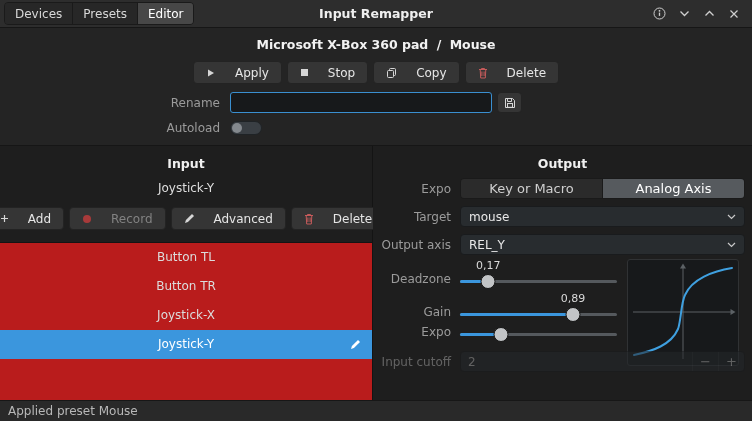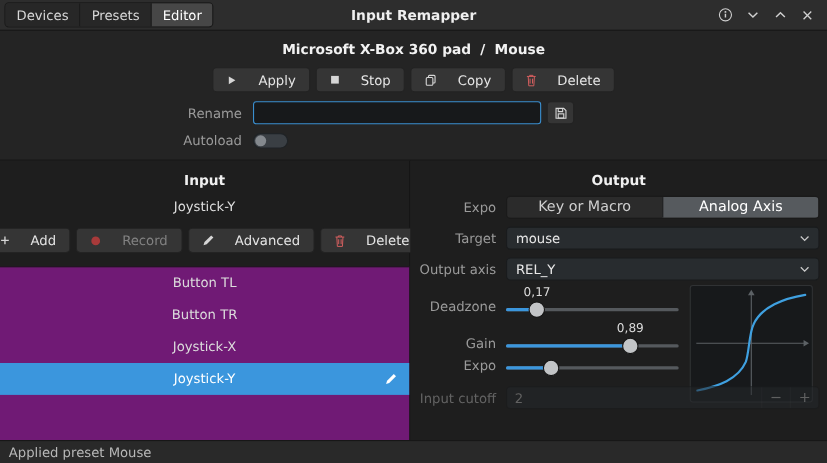--- a/index.html
+++ b/index.html
@@ -42,21 +42,21 @@
     border-radius:50%; background:#84898e; }
 
   
   .panes { height:254px; display:flex; flex-shrink:0; overflow:hidden; }
   .pane { background:#1e1e1e; }
   .pane.left { width:373px; border-right:1px solid #141414; display:flex; flex-direction:column; }
   .pane.right { flex:1; padding:0 7px; }
   .pane-title { text-align:center; font-weight:bold; font-size:12.5px; color:#f0f0f0; margin-top:10px; }
   .current-input { text-align:center; color:#dedede; margin-top:10px; }
   .input-btn-row { margin-top:12px; display:flex; justify-content:center; gap:5px; }
-  .input-list { margin-top:12px; flex:1; background:#701a75; border-top:1px solid #141414; }
+  .input-list { margin-top:12px; flex:1; background:#b91c1c; border-top:1px solid #141414; }
   .list-row { height:29px; line-height:29px; text-align:center; color:#dcdcdc; cursor:pointer; position:relative; }
   .list-row.selected { background:#3b96dd; color:#fff; }
   .list-row .edit-ic { position:absolute; right:11px; top:9px; }
 
   
   .ctl-row { display:flex; align-items:center; margin-top:7px; }
   .ctl-label { width:80px; text-align:right; padding-right:9px; color:#9b9b9b; flex-shrink:0; }
   .segmented { flex:1; display:flex; border:1px solid #1a1a1a; border-radius:4px; overflow:hidden; height:21px; }
   .seg { flex:1; border:none; background:#2b2b2b; color:#cfcfcf; font:inherit; font-size:13px; cursor:pointer; }
   .seg + .seg { border-left:1px solid #1a1a1a; }

